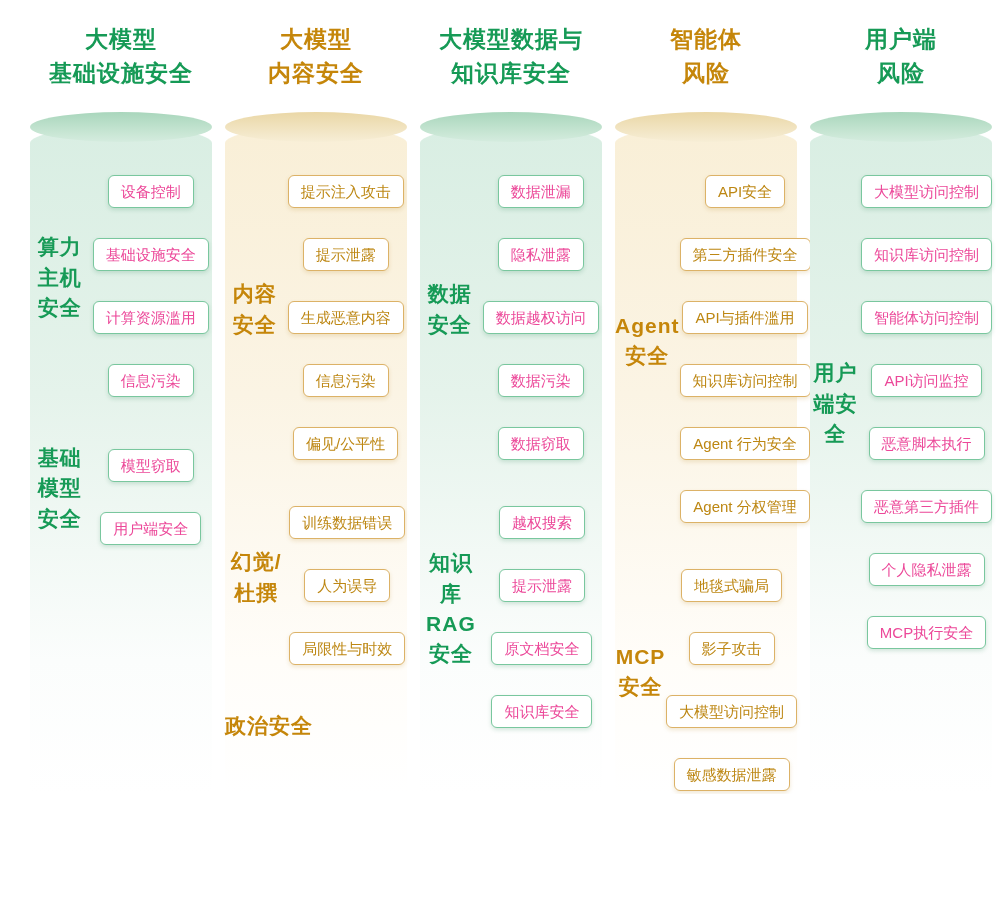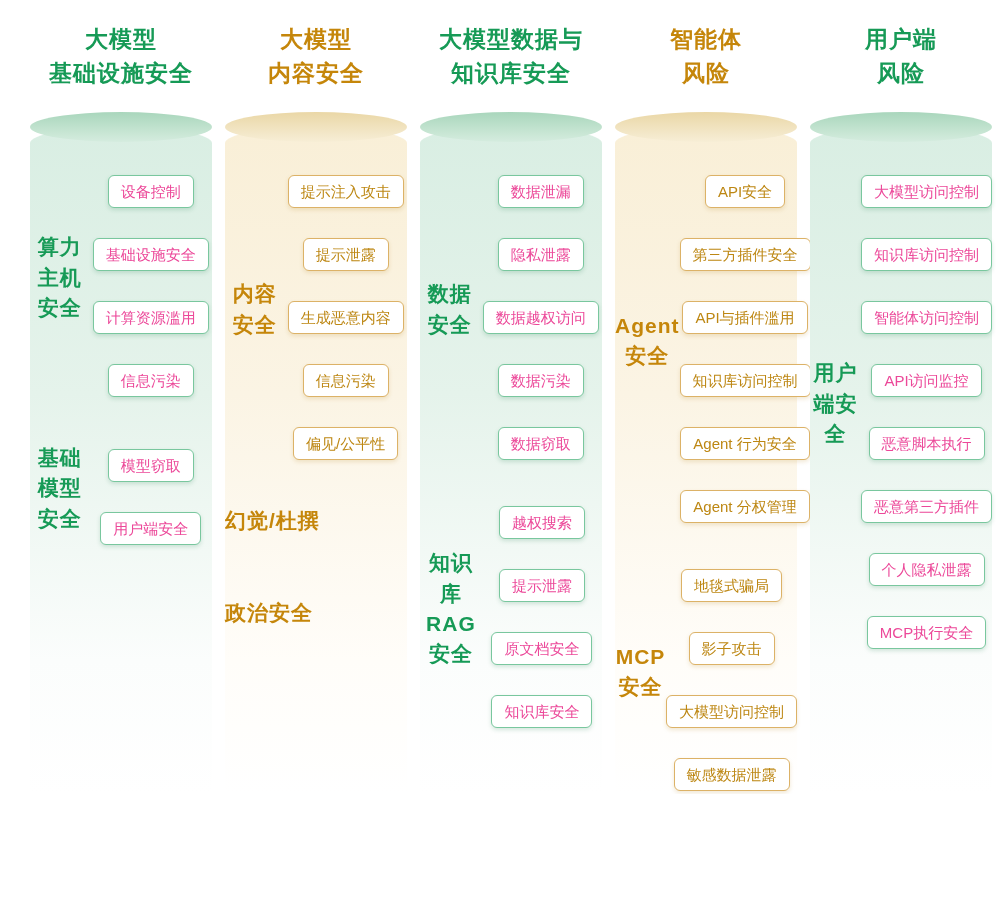--- a/index.html
+++ b/index.html
@@ -113,20 +113,25 @@
             <div class="item">提示泄露</div>
             <div class="item">生成恶意内容</div>
             <div class="item">信息污染</div>
             <div class="item">偏见/公平性</div>
           </div>
         </div>
         <div class="section">
           <div class="sec-heading">
             <div>幻觉/杜撰</div>
           </div>
+          <div class="items">
+            <div class="item">训练数据错误</div>
+            <div class="item">人为误导</div>
+            <div class="item">局限性与时效</div>
+          </div>
         </div>
         <div class="section">
           <div class="sec-heading">
             <div>政治安全</div>
           </div>
         </div>
       </div>
     </div>
   </div>
 

